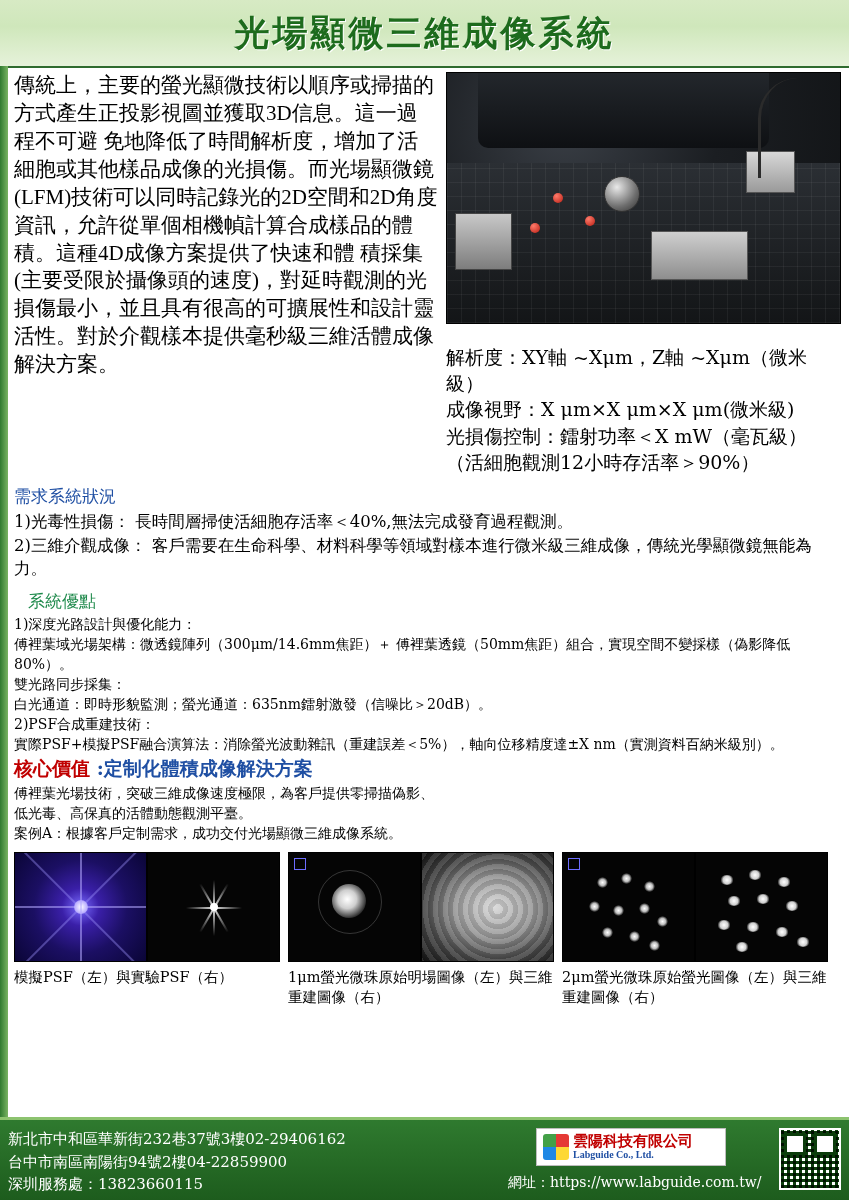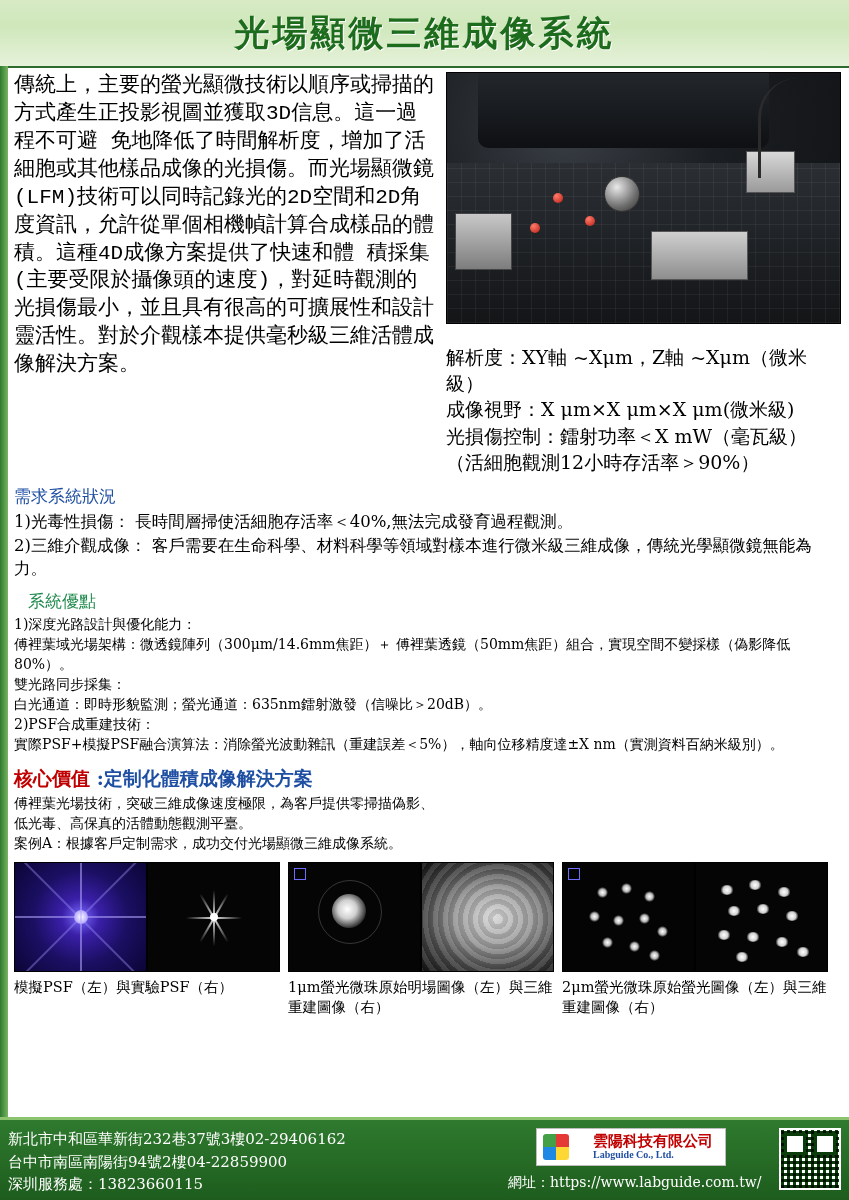--- a/index.html
+++ b/index.html
@@ -58,21 +58,21 @@
 
   
   .intro-row {
     display: flex;
     gap: 8px;
   }
   .intro-text {
     width: 424px;
     font-size: 21px;
     line-height: 1.33;
-    font-family: Liberation Mono, monospace;
+    font-family: Liberation Serif, serif;
     letter-spacing: 0px;
   }
   .intro-right {
     width: 395px;
   }
   .photo {
     width: 395px;
     height: 252px;
     background:
       radial-gradient(circle at 30% 20%, #3a3f46 0%, #1b1e22 45%, #101214 100%),
@@ -145,21 +145,21 @@
     font-family: "DejaVu Serif", serif;
   }
   .sec-head.green {
     color: #1f8a4c;
     margin-left: 14px;
   }
   .sec-head.bold-red {
     color: #c00000;
     font-weight: bold;
     font-size: 19px;
-    margin-top: 12px;
+    margin-top: 2px;
   }
   .sec-head.bold-red .sub {
     color: #1f4fa3;
   }
 
   .body-line {
     font-size: 16.5px;
     line-height: 1.42;
     font-family: "DejaVu Serif", serif;
   }
@@ -298,21 +298,21 @@
   .footer-logo {
     position: absolute;
     left: 536px;
     top: 8px;
     width: 190px;
     height: 38px;
     background: #ffffff;
     border: 1px solid #bdbdbd;
     display: flex;
     align-items: center;
-    gap: 24px;
+    gap: 4px;
     padding: 0 6px;
     box-sizing: border-box;
   }
   .logo-mark {
     width: 26px; height: 26px;
     background: conic-gradient(#e53935 0 25%, #fdd835 0 50%, #1e88e5 0 75%, #43a047 0 100%);
     border-radius: 3px;
     flex: none;
   }
   .logo-text-cn {

